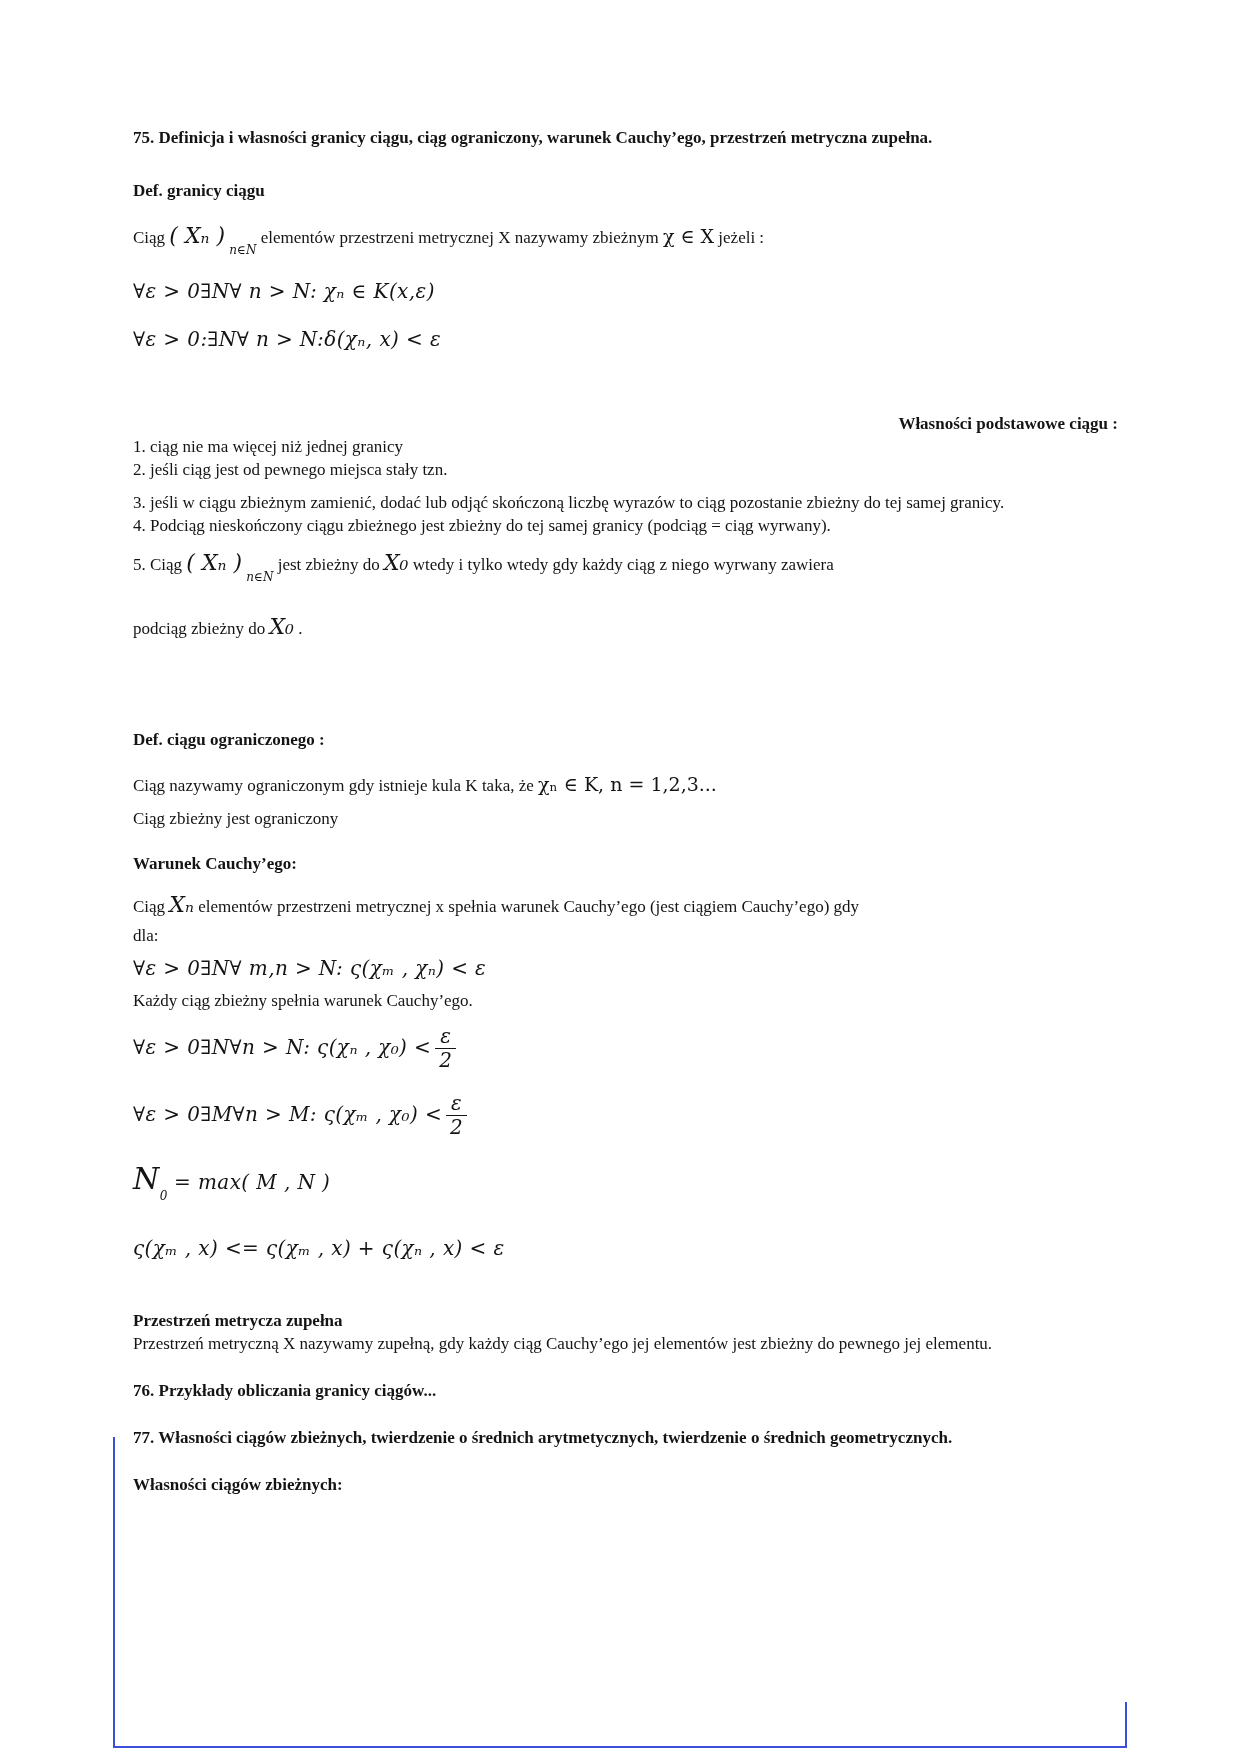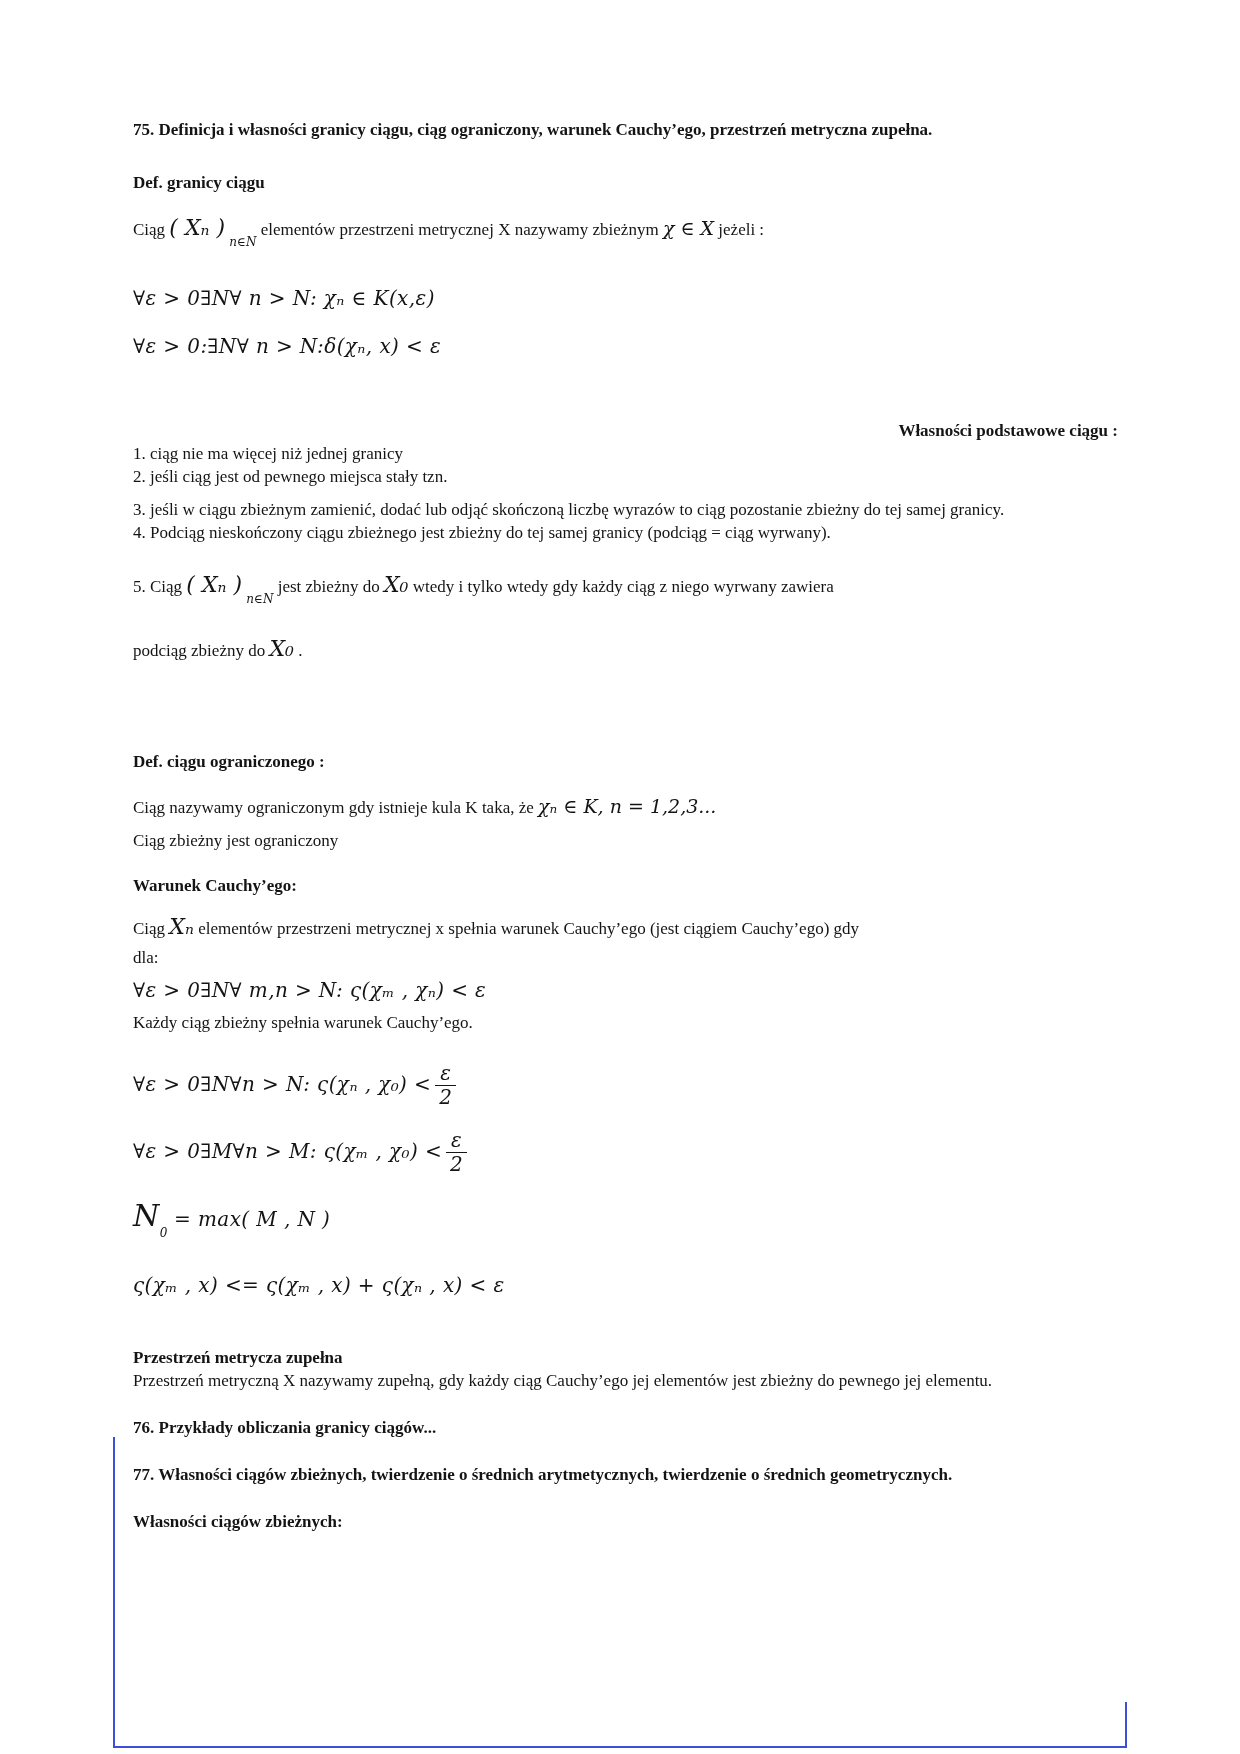--- a/index.html
+++ b/index.html
@@ -1,29 +1,29 @@
 <!DOCTYPE html>
 <html><head>
 <meta charset="utf-8">
 <style>
   html,body{margin:0;padding:0;}
   body{
     width:1240px;height:1754px;background:#ffffff;position:relative;overflow:hidden;
     font-family:"Liberation Serif","DejaVu Serif",serif;color:#141414;
     -webkit-font-smoothing:none;
   }
-  .content{position:absolute;left:133px;top:118px;width:985px;}
+  .content{position:absolute;left:133px;top:126px;width:985px;}
   p{margin:0;font-size:17px;line-height:23px;}
   .b{font-weight:bold;}
-  .mt6{margin-top:6px;}  .mt10{margin-top:10px;}  .mt14{margin-top:29px;}
+  .mt6{margin-top:6px;}  .mt10{margin-top:10px;}  .mt14{margin-top:14px;}
   .mt18{margin-top:18px;} .mt22{margin-top:22px;} .mt26{margin-top:26px;}
   .mt30{margin-top:30px;} .mt38{margin-top:24px;} .mt46{margin-top:46px;}
   .mt58{margin-top:58px;text-align:right;} .mt88{margin-top:88px;}
   .math-inline{font-size:22px;font-style:italic;font-family:"DejaVu Serif",serif;}
-  .math-small{font-size:19px;font-style:italic;font-family:"DejaVu Serif",serif;text-align:center;}
+  .math-small{font-size:19px;font-family:"DejaVu Serif",serif;text-align:center;}
   .subtag{font-size:12px;font-style:italic;font-family:"DejaVu Serif",serif;vertical-align:-11px;letter-spacing:0;}
   .formula{font-size:20px;font-style:italic;font-family:"DejaVu Serif",serif;letter-spacing:0.4px;line-height:30px;}
   .formula .plain{font-size:17px;font-style:normal;font-family:"Liberation Serif","DejaVu Serif",serif;letter-spacing:0;}
   .formula .big{font-size:26px;}
   .bigN{font-size:30px;font-style:italic;font-family:"DejaVu Serif",serif;}
   .frac{display:inline-block;text-align:center;vertical-align:middle;line-height:1.05;margin-left:4px;}
   .frac .num{display:block;border-bottom:1.6px solid #141414;padding:0 5px 1px 5px;}
   .frac .den{display:block;padding-top:1px;}
   .blue-line{position:absolute;background:#3b4fd9;}
   .bl-left{left:113px;top:1437px;width:2px;height:311px;}

